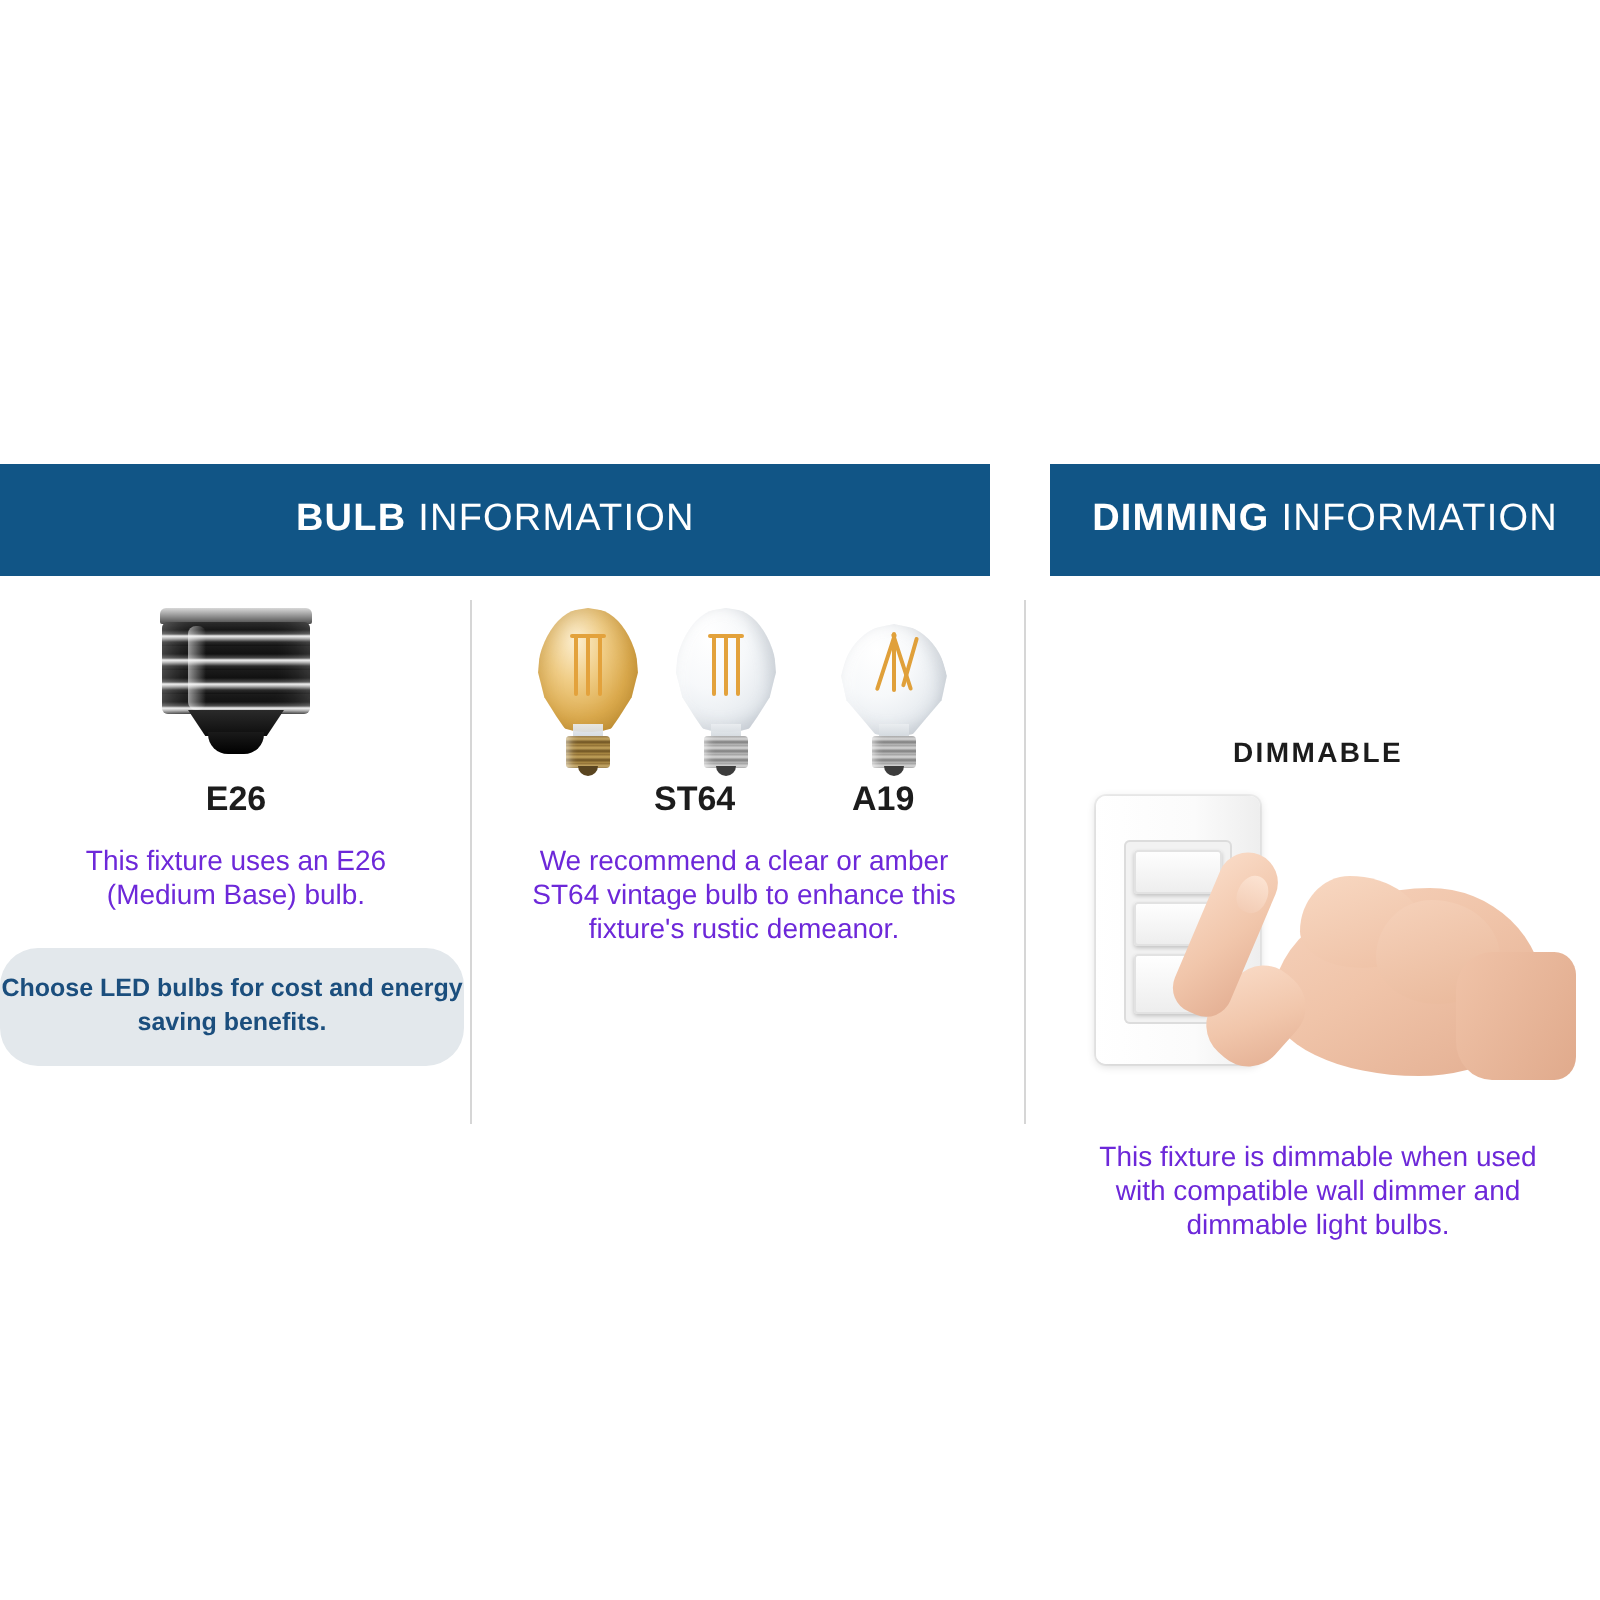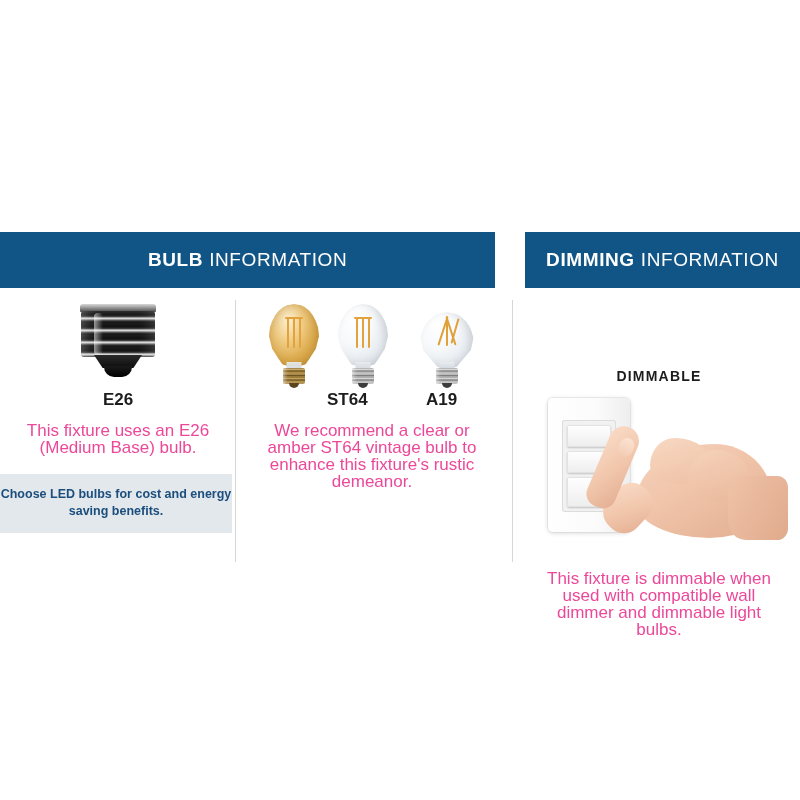--- a/index.html
+++ b/index.html
@@ -99,41 +99,42 @@
     margin-top: 2px;
   }
   .big-label {
     font-size: 17px;
     font-weight: bold;
     color: #1c1c1c;
     text-align: center;
   }
 
   .body-text {
-    font-size: 17px;
+    font-size: 14px;
     line-height: 17px;
     text-align: center;
-    color: #ec4899;
+    color: #6d28d9;
     margin: 12px auto 0 auto;
   }
   #col-bulb-base .body-text  { width: 198px; }
   #col-bulb-shape .body-text { width: 236px; }
   #col-dimming .body-text    { width: 240px; margin-top: 30px; }
 
   .callout {
     background: #e3e8ec;
     width: 232px;
     margin: 18px 0 0 0;
     padding: 12px 0 13px 0;
     box-sizing: border-box;
     text-align: center;
     color: #1b4e7d;
     font-size: 12.5px;
     font-weight: bold;
     line-height: 17px;
+    border-radius: 19px;
   }
 
   
   .e26-wrap {
     position: absolute;
     left: 50%;
     top: 8px;
     transform: translateX(-50%);
     width: 84px;
     height: 74px;

